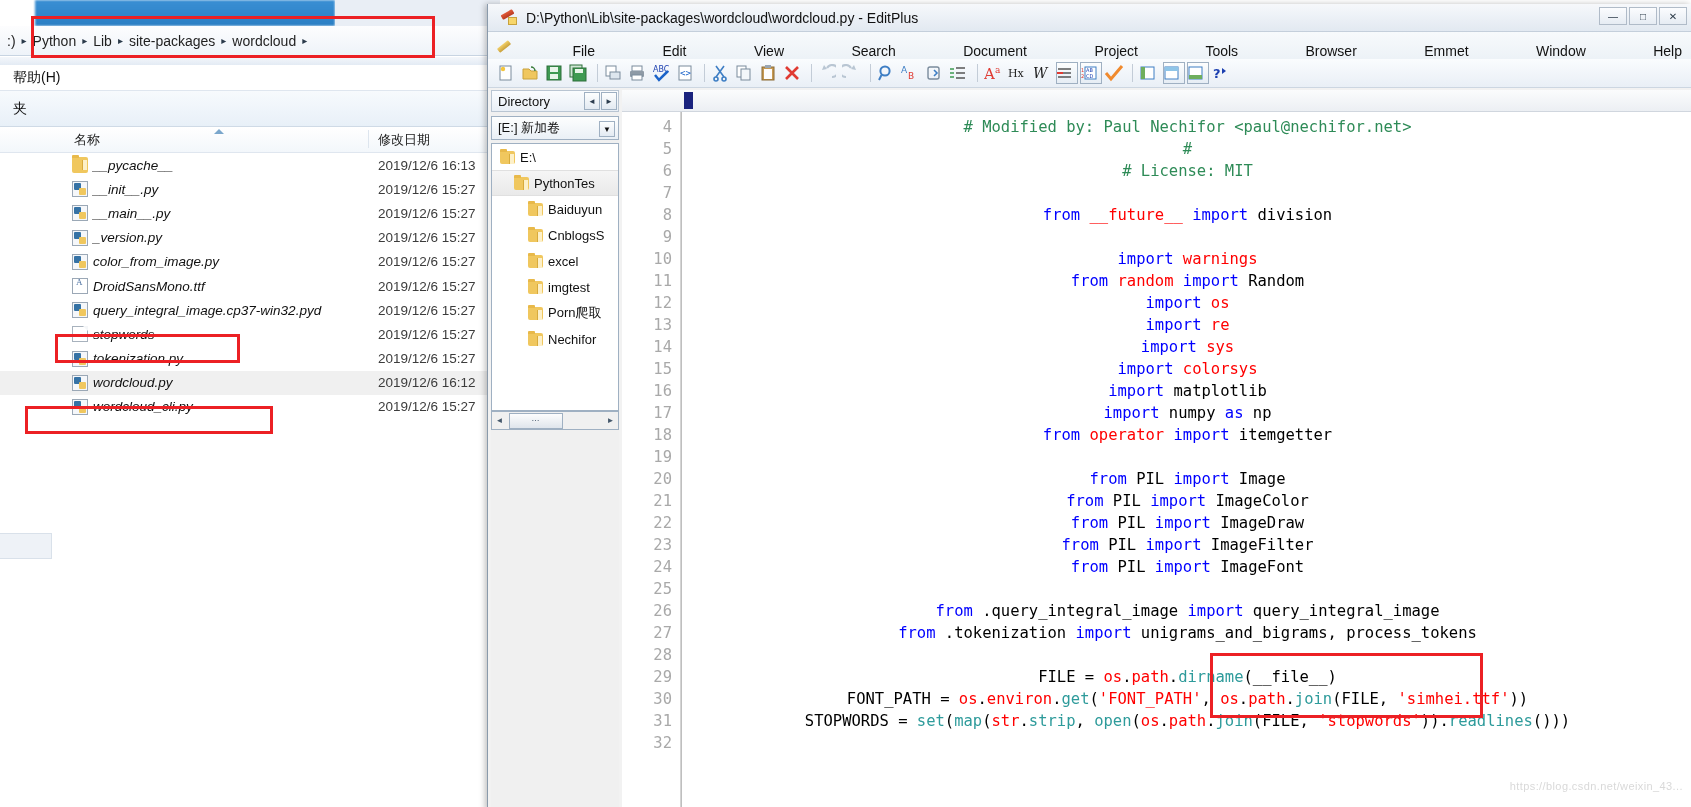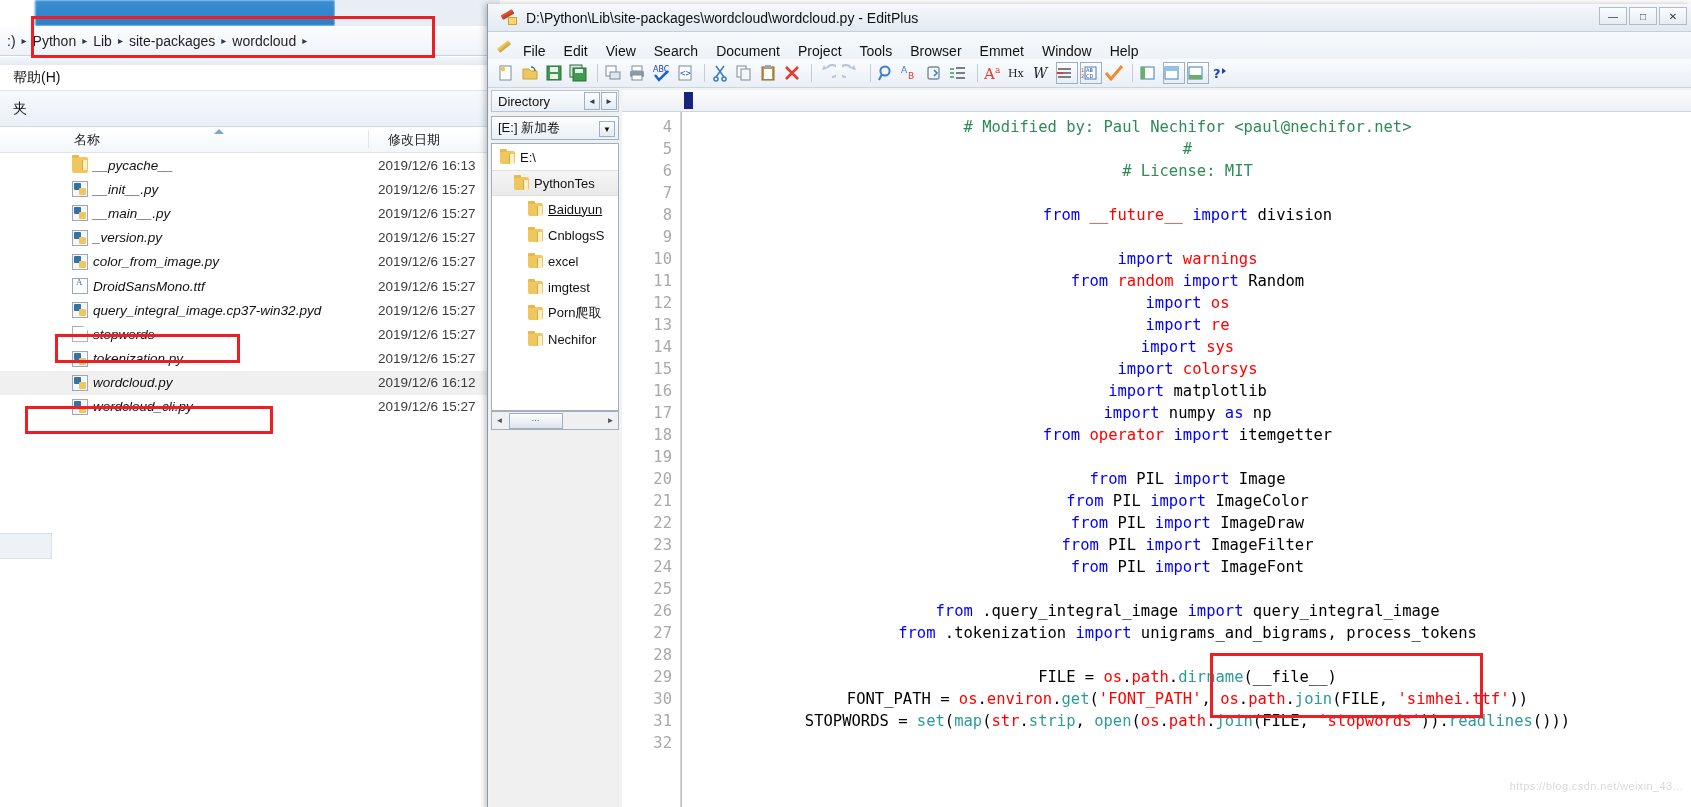--- a/index.html
+++ b/index.html
@@ -55,21 +55,21 @@
     padding-left:4px;
     border-bottom:1px solid #cfdae6;
   }
   #exp-colhdr {
     position:absolute; left:0; top:127px; width:500px; height:26px;
     background:linear-gradient(#ffffff,#f3f7fb);
     border-bottom:1px solid #dfe6ef;
     font-size:13px; color:#222;
   }
   #exp-colhdr .c-name { position:absolute; left:74px; top:4px; }
-  #exp-colhdr .c-date { position:absolute; left:388px; top:4px; }
+  #exp-colhdr .c-date { position:absolute; left:378px; top:4px; }
   #exp-colhdr .sort-arrow {
     position:absolute; left:214px; top:2px;
     width:0;height:0;border-left:5px solid transparent;border-right:5px solid transparent;
     border-bottom:5px solid #7ba7cc;
   }
   #exp-colhdr .divider {
     position:absolute; left:368px; top:3px; width:1px; height:18px; background:#dde5ee;
   }
   #exp-list {
     position:absolute; left:0; top:153px; width:500px; height:400px;
@@ -151,20 +151,21 @@
   #ep-winbtns { position:absolute; right:4px; top:3px; display:flex; gap:2px; }
   .ep-winbtn {
     width:28px; height:18px; border:1px solid #b0bbc8; background:linear-gradient(#fbfcfe,#e6ecf3);
     font-size:10px; color:#2b3a48; display:flex; align-items:center; justify-content:center;
   }
   #ep-menubar {
     position:absolute; left:0; top:28px; right:0; height:38px;
     background:linear-gradient(#f7fafc,#e9eff5);
     display:flex; align-items:center;
     border-bottom:1px solid #d4dde7;
+    justify-content:space-between;
   }
   #ep-menu-grip {
     width:20px; height:18px; margin-left:6px; position:relative;
   }
   #ep-menu-grip .pencil2 {
     position:absolute; left:3px; top:2px; width:14px; height:5px;
     background:linear-gradient(#f2d06a,#c9a03a);
     transform:rotate(-38deg); border-radius:1px;
   }
   .ep-menu-item { font-size:14px; color:#111; padding:2px 9px; white-space:nowrap; }
@@ -627,21 +628,21 @@
       </div>
       <div id="dir-tree">
           <div class="tree-row" style="padding-left: 8px;">
             <span class="tree-ico ico-folder"></span>
             <span>E:\</span>
           </div>
           <div class="tree-row sel" style="padding-left: 22px;">
             <span class="tree-ico ico-folder"></span>
             <span>PythonTes</span>
           </div>
-          <div class="tree-row" style="padding-left: 36px; text-decoration: underline;">
+          <div class="tree-row" style="padding-left: 36px;">
             <span class="tree-ico ico-folder"></span>
             <span>Baiduyun</span>
           </div>
           <div class="tree-row" style="padding-left: 36px;">
             <span class="tree-ico ico-folder"></span>
             <span>CnblogsS</span>
           </div>
           <div class="tree-row" style="padding-left: 36px;">
             <span class="tree-ico ico-folder"></span>
             <span>excel</span>

